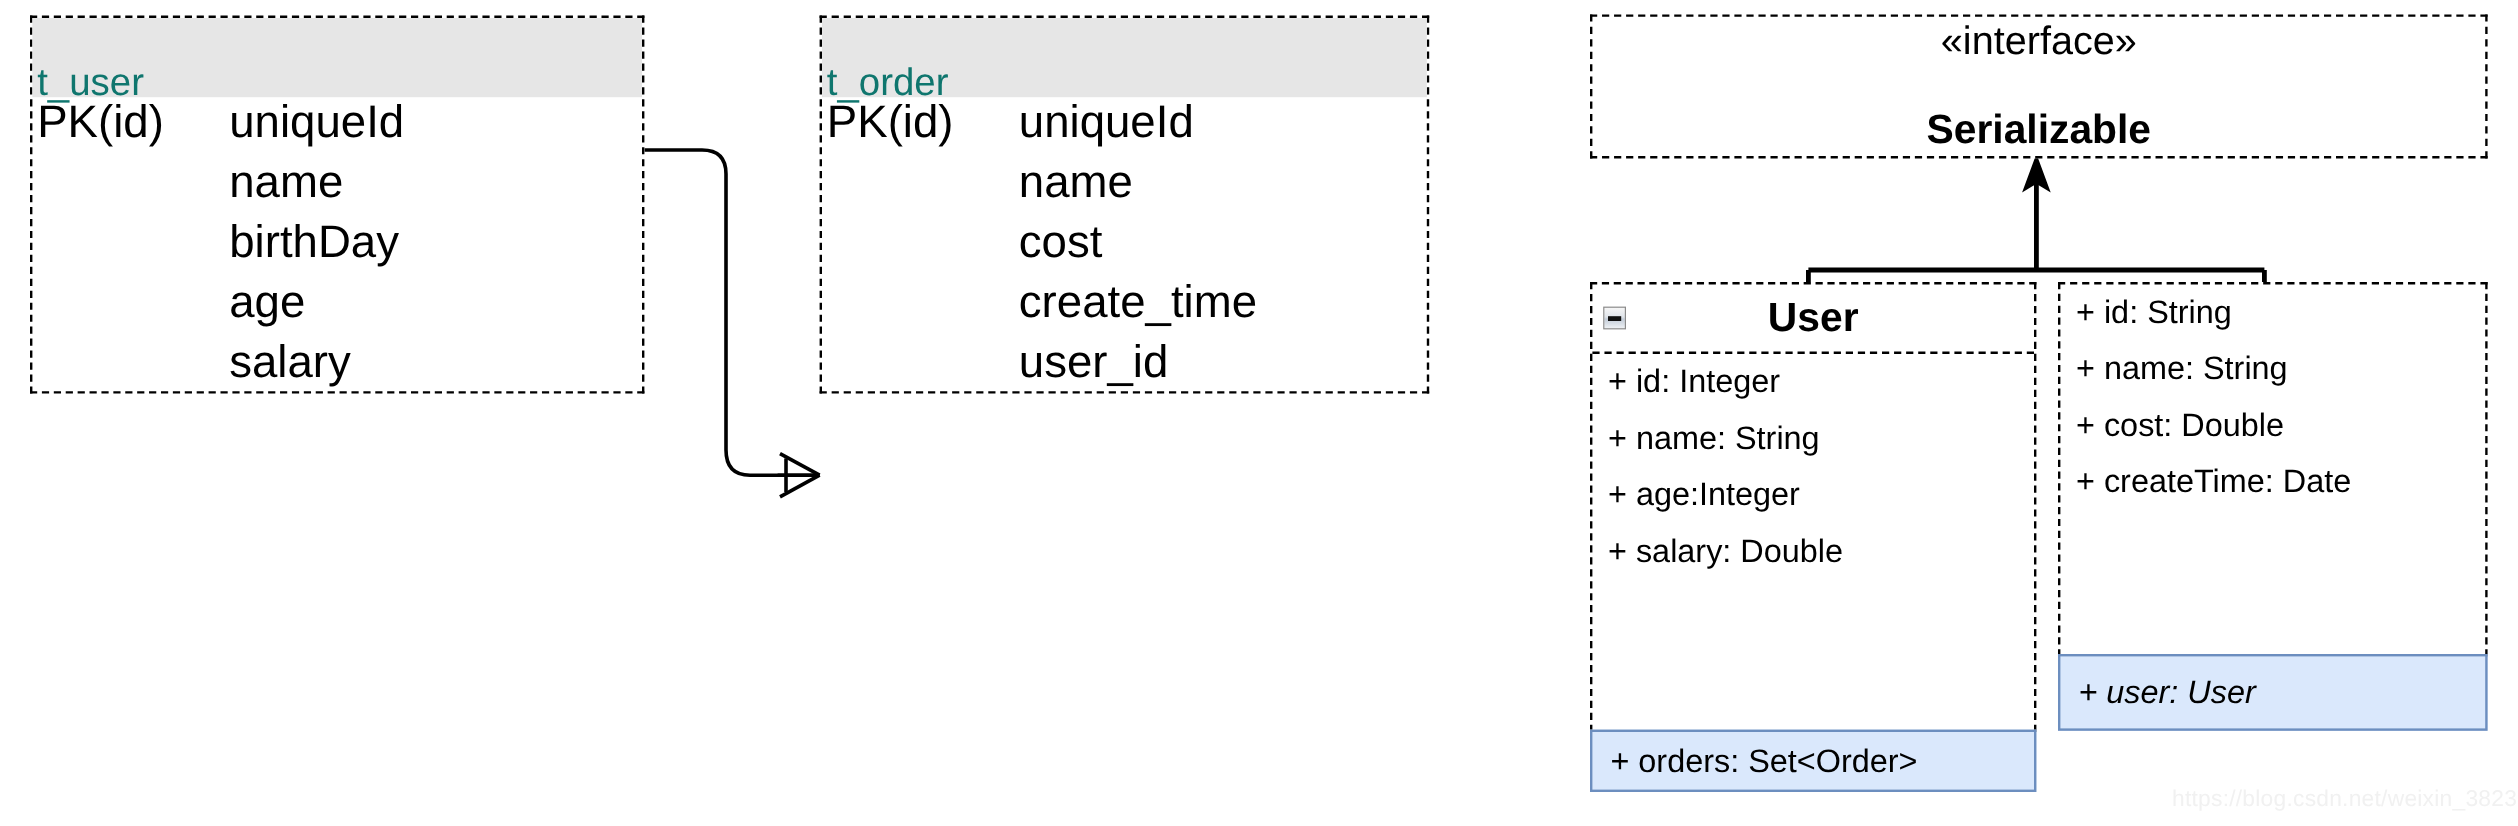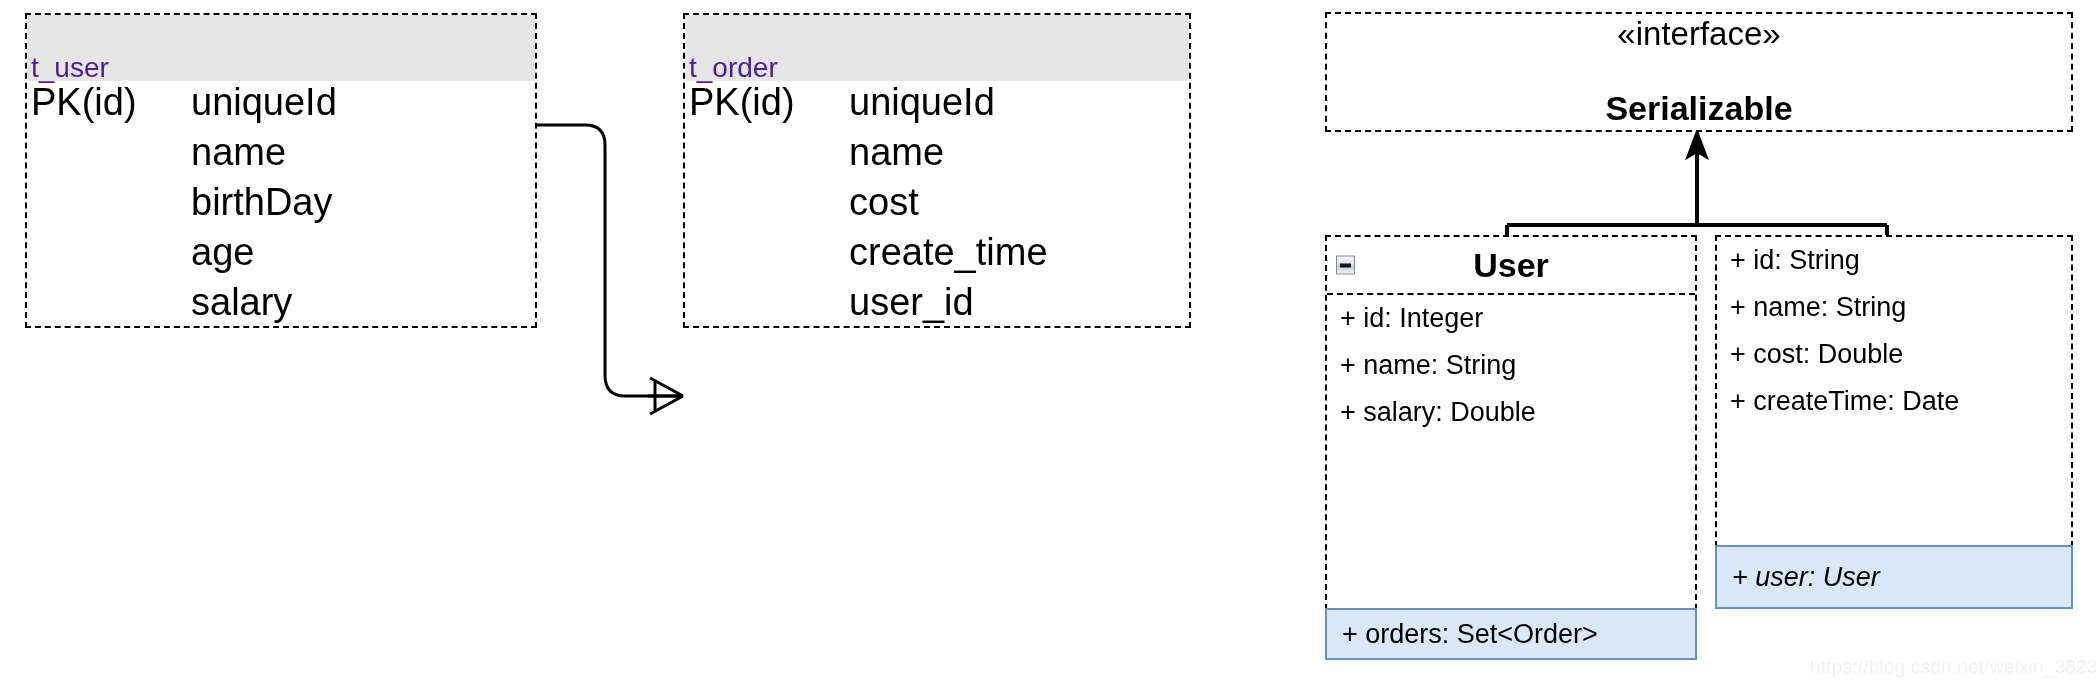--- a/index.html
+++ b/index.html
@@ -29,23 +29,23 @@
   }
   .er-header {
     background: #e6e6e6;
     height: 66px;
     box-sizing: border-box;
     display: flex;
     align-items: center;
     padding-left: 4px;
   }
   .er-header-label {
-    font-size: 28px;
-    line-height: 1;
-    color: #4c1d95;
+    font-size: 32px;
+    line-height: 1;
+    color: #0f766e;
     white-space: nowrap;
     margin-top: 40px;
   }
   .er-body {
     position: relative;
     padding-top: 2px;
   }
   .er-row {
     display: flex;
     align-items: baseline;
@@ -270,20 +270,21 @@
   <div class="uml-box uml-class" style="left:1325px; top:235px; width:372px; height:375px;">
     <div class="uml-class-header">
       <span class="collapse-icon">
           <i></i>
         </span>
       <span class="uml-class-name">User</span>
     </div>
     <div class="uml-attrs">
       <div class="uml-attr">+ id: Integer</div>
       <div class="uml-attr">+ name: String</div>
+      <div class="uml-attr">+ age:Integer</div>
       <div class="uml-attr">+ salary: Double</div>
     </div>
   </div>
   <div class="uml-attr-highlight" style="left:1325px; top:608px; width:372px; height:52px;">+ orders: Set&lt;Order&gt;</div>
 
   <div class="uml-box uml-class" style="left:1715px; top:235px; width:358px; height:312px;">
     <div class="uml-attrs">
       <div class="uml-attr">+ id: String</div>
       <div class="uml-attr">+ name: String</div>
       <div class="uml-attr">+ cost: Double</div>

